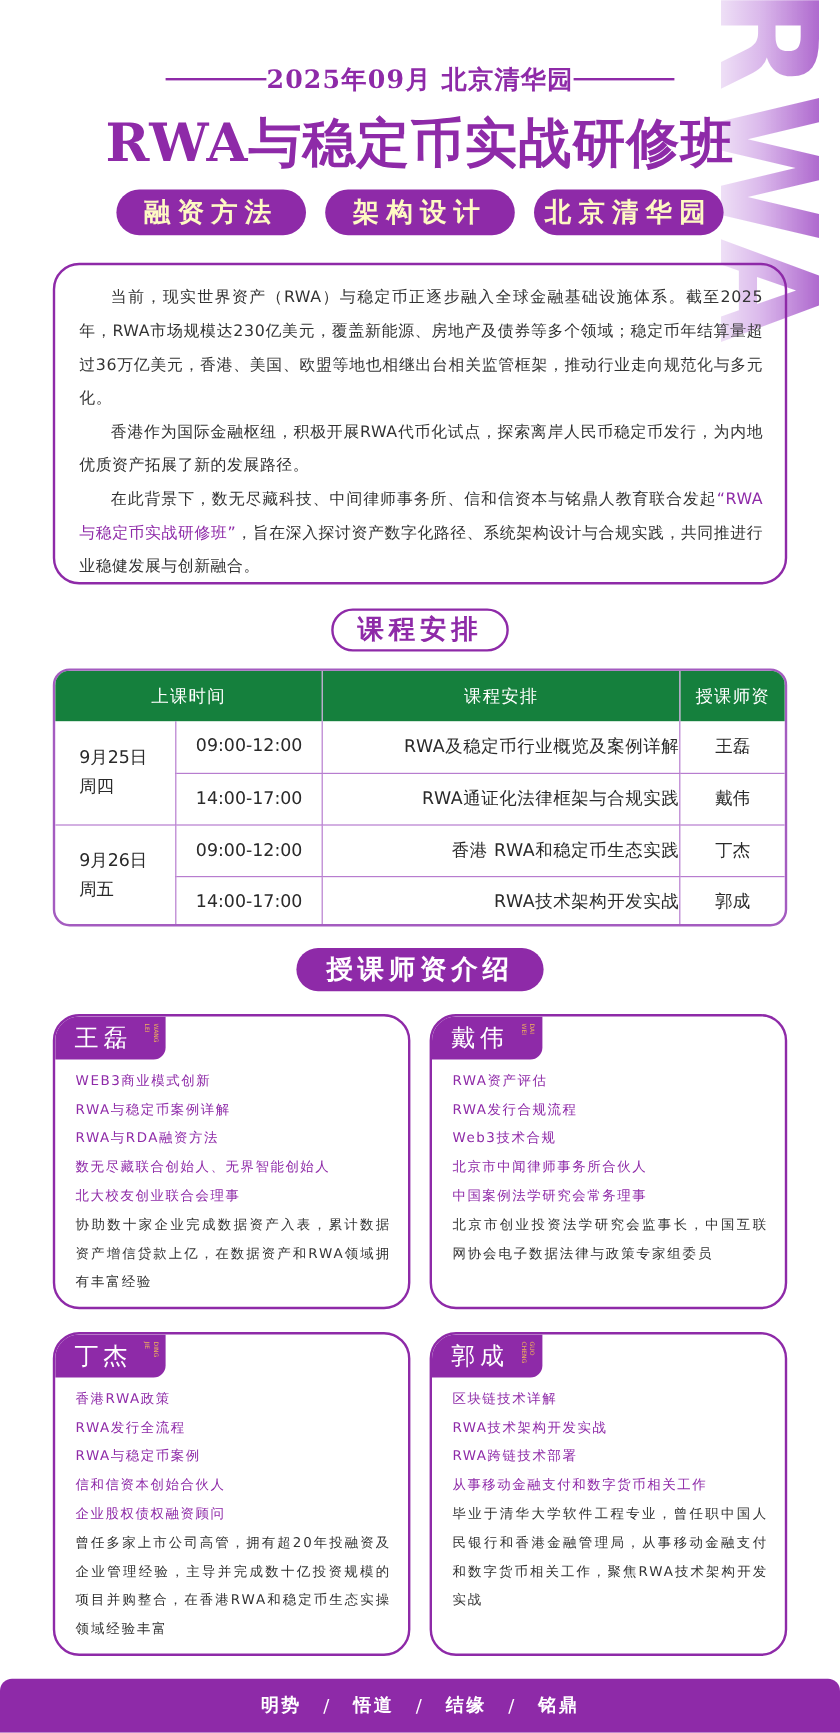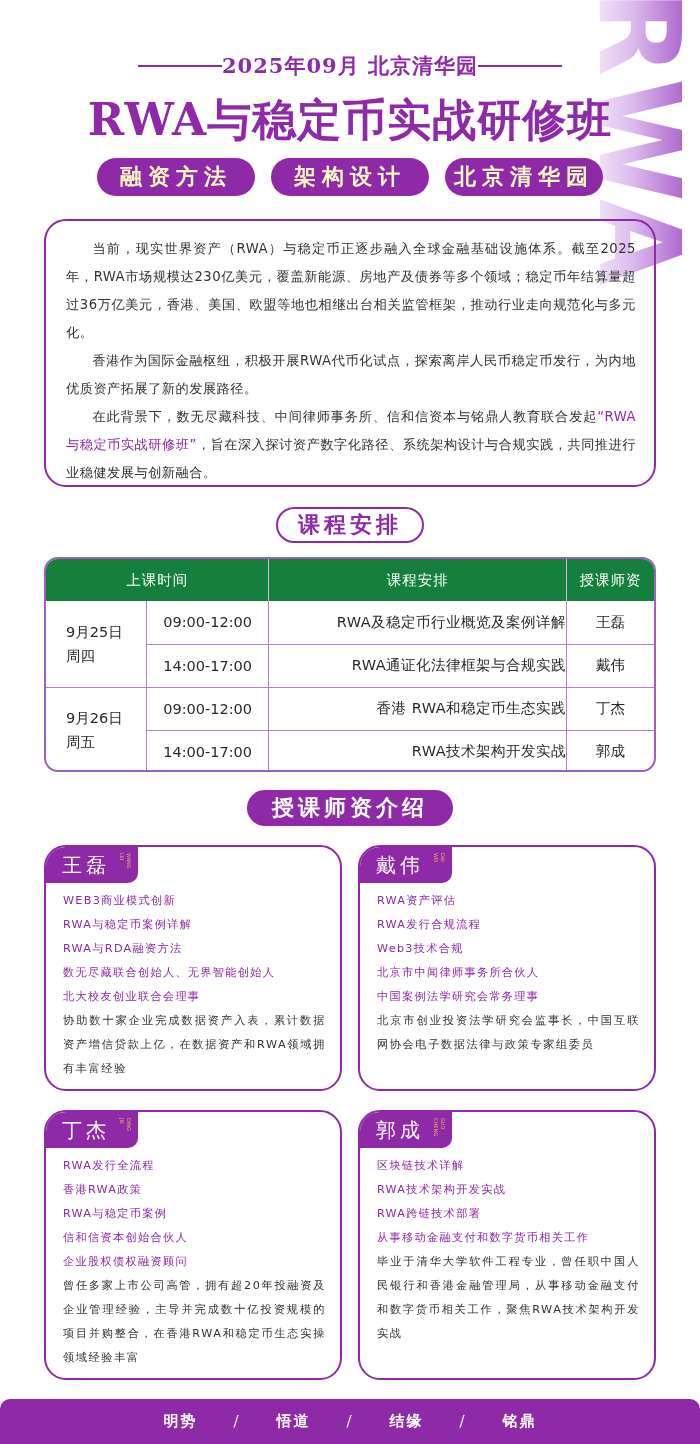--- a/index.html
+++ b/index.html
@@ -63,21 +63,21 @@
   .card ul { list-style: none; position: absolute; left: 17px; top: 42px; right: 14px; }
   .card li { font-size: 11.2px; line-height: 24px; color: #8e2aa8; font-weight: normal; letter-spacing: 1.3px; white-space: nowrap; }
   .card .desc { position: absolute; left: 17px; right: 14px; font-size: 11.2px; line-height: 24px; color: #333; letter-spacing: 1.6px; text-align: justify; }
 
   .c1 { left: 44px; top: 845px; height: 246px; }
   .c2 { left: 358px; top: 845px; height: 246px; }
   .c3 { left: 44px; top: 1110px; height: 270px; }
   .c4 { left: 358px; top: 1110px; height: 270px; }
 
   .footer { position: absolute; left: 0; top: 1399px; width: 700px; height: 45px; background: #8e2aa8; border-radius: 10px 10px 0 0; display: flex; align-items: center; justify-content: center; }
-  .footer .motto { font-family: "DejaVu Serif", serif; font-weight: bold; color: #fff; font-size: 15px; letter-spacing: 2px; display: flex; gap: 36px; }
+  .footer .motto { font-family: "DejaVu Serif", serif; font-weight: bold; color: #fff; font-size: 15px; letter-spacing: 2px; display: flex; gap: 18px; align-items: flex-end; }
   .footer .sep { color: #fff; font-weight: normal; }
 </style>
 </head>
 <body>
 
 <div class="watermark">
   <span>RWA</span>
 </div>
 
 <header class="header">
@@ -190,22 +190,22 @@
 
 <article class="card c3">
   <div class="tag">
     <span class="cn">丁杰</span>
     <span class="py">
       <span>DING</span>
       <span>JIE</span>
     </span>
   </div>
   <ul>
+    <li>香港RWA政策</li>
     <li>RWA发行全流程</li>
-    <li>香港RWA政策</li>
     <li>RWA与稳定币案例</li>
     <li>信和信资本创始合伙人</li>
     <li>企业股权债权融资顾问</li>
   </ul>
   <p class="desc" style="top:162px">曾任多家上市公司高管，拥有超20年投融资及企业管理经验，主导并完成数十亿投资规模的项目并购整合，在香港RWA和稳定币生态实操领域经验丰富</p>
 </article>
 
 <article class="card c4">
   <div class="tag">
     <span class="cn">郭成</span>

